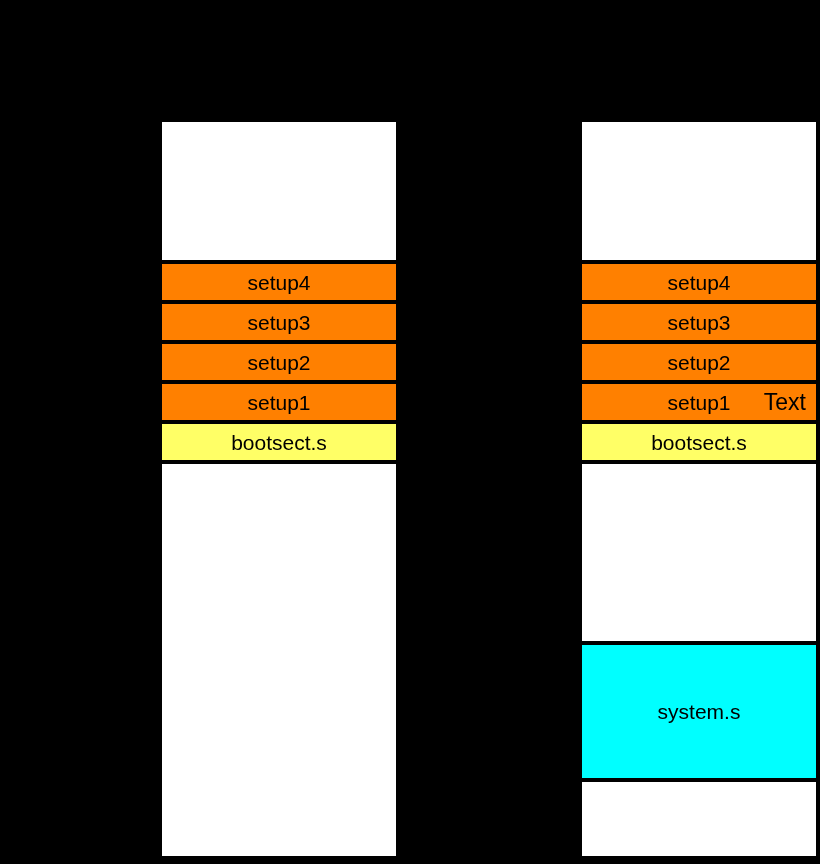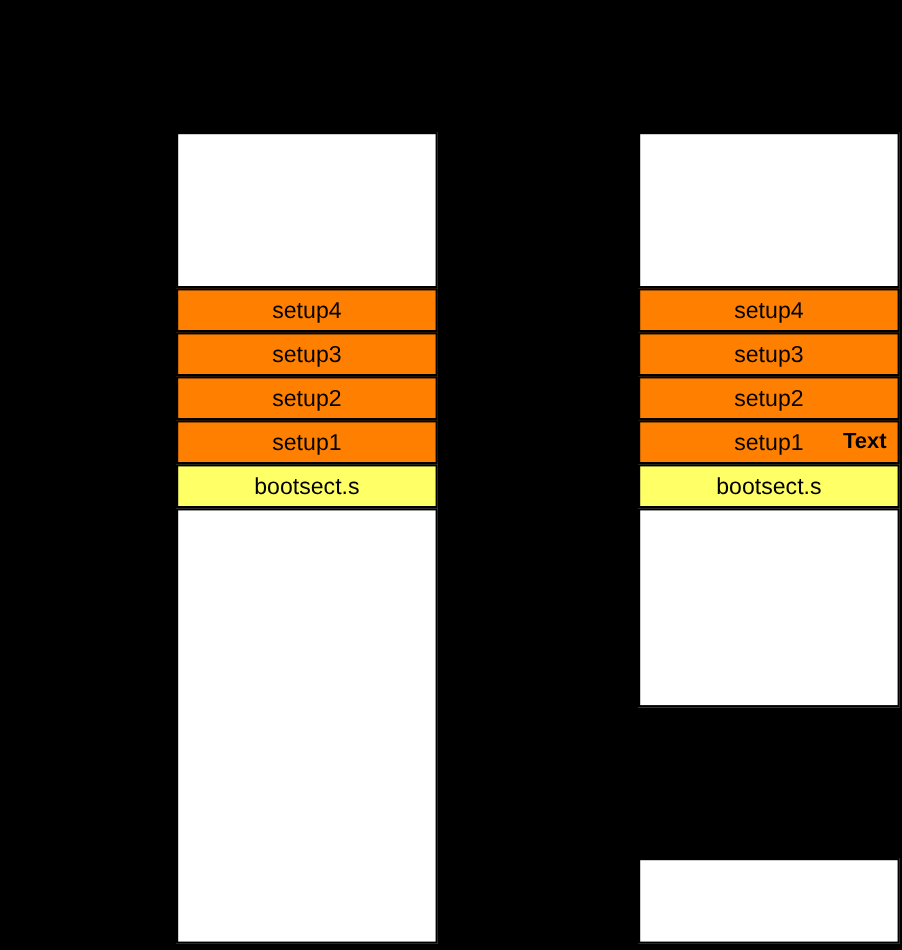--- a/index.html
+++ b/index.html
@@ -43,24 +43,23 @@
   .seg.plain {
     border-width: 2px;
   }
   .seg-label {
     display: block;
   }
   .side-note {
     position: absolute;
     color: #000000;
     font-family: "Liberation Sans", sans-serif;
-    font-size: 20px;
+    font-size: 23px;
     line-height: 1;
     white-space: nowrap;
-    font-weight: bold;
   }
 </style>
 </head>
 <body>
 
 <div id="canvas" style="background: rgb(0, 0, 0);">
     <div class="column" style="left: 160px; top: 120px; width: 238px; height: 738px;">
       <div class="seg plain" style="top: 0px; height: 142px; background: rgb(255, 255, 255); border-color: rgb(0, 0, 0);"></div>
       <div class="seg" style="top: 142px; height: 40px; background: rgb(255, 128, 0); border-color: rgb(0, 0, 0);">
         <span class="seg-label" style="color: rgb(0, 0, 0);">setup4</span>
@@ -90,16 +89,19 @@
       <div class="seg" style="top: 222px; height: 40px; background: rgb(255, 128, 0); border-color: rgb(0, 0, 0);">
         <span class="seg-label" style="color: rgb(0, 0, 0);">setup2</span>
       </div>
       <div class="seg" style="top: 262px; height: 40px; background: rgb(255, 128, 0); border-color: rgb(0, 0, 0);">
         <span class="seg-label" style="color: rgb(0, 0, 0);">setup1</span>
       </div>
       <div class="seg" style="top: 302px; height: 40px; background: rgb(255, 255, 102); border-color: rgb(0, 0, 0);">
         <span class="seg-label" style="color: rgb(0, 0, 0);">bootsect.s</span>
       </div>
       <div class="seg plain" style="top: 342px; height: 181px; background: rgb(255, 255, 255); border-color: rgb(0, 0, 0);"></div>
+      <div class="seg" style="top: 523px; height: 137px; background: rgb(0, 255, 255); border-color: rgb(0, 0, 0);">
+        <span class="seg-label" style="color: rgb(0, 0, 0);">system.s</span>
+      </div>
       <div class="seg plain" style="top: 660px; height: 78px; background: rgb(255, 255, 255); border-color: rgb(0, 0, 0);"></div>
       <div class="side-note" style="top: 271px; right: 12px; color: rgb(0, 0, 0);">Text</div>
     </div>
   </div>
 
 </body></html>

